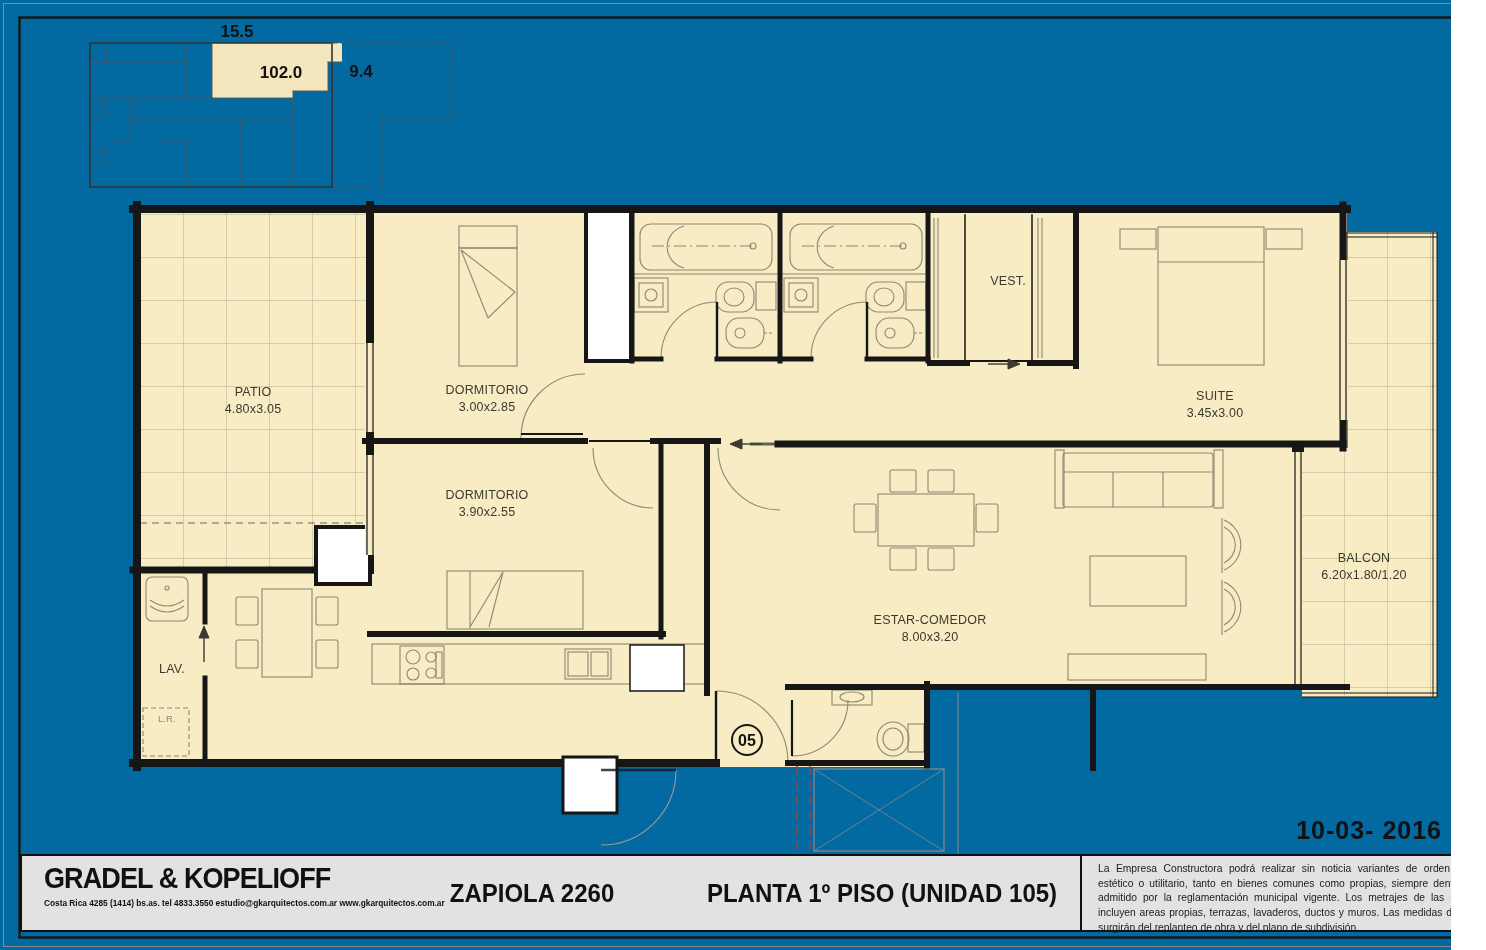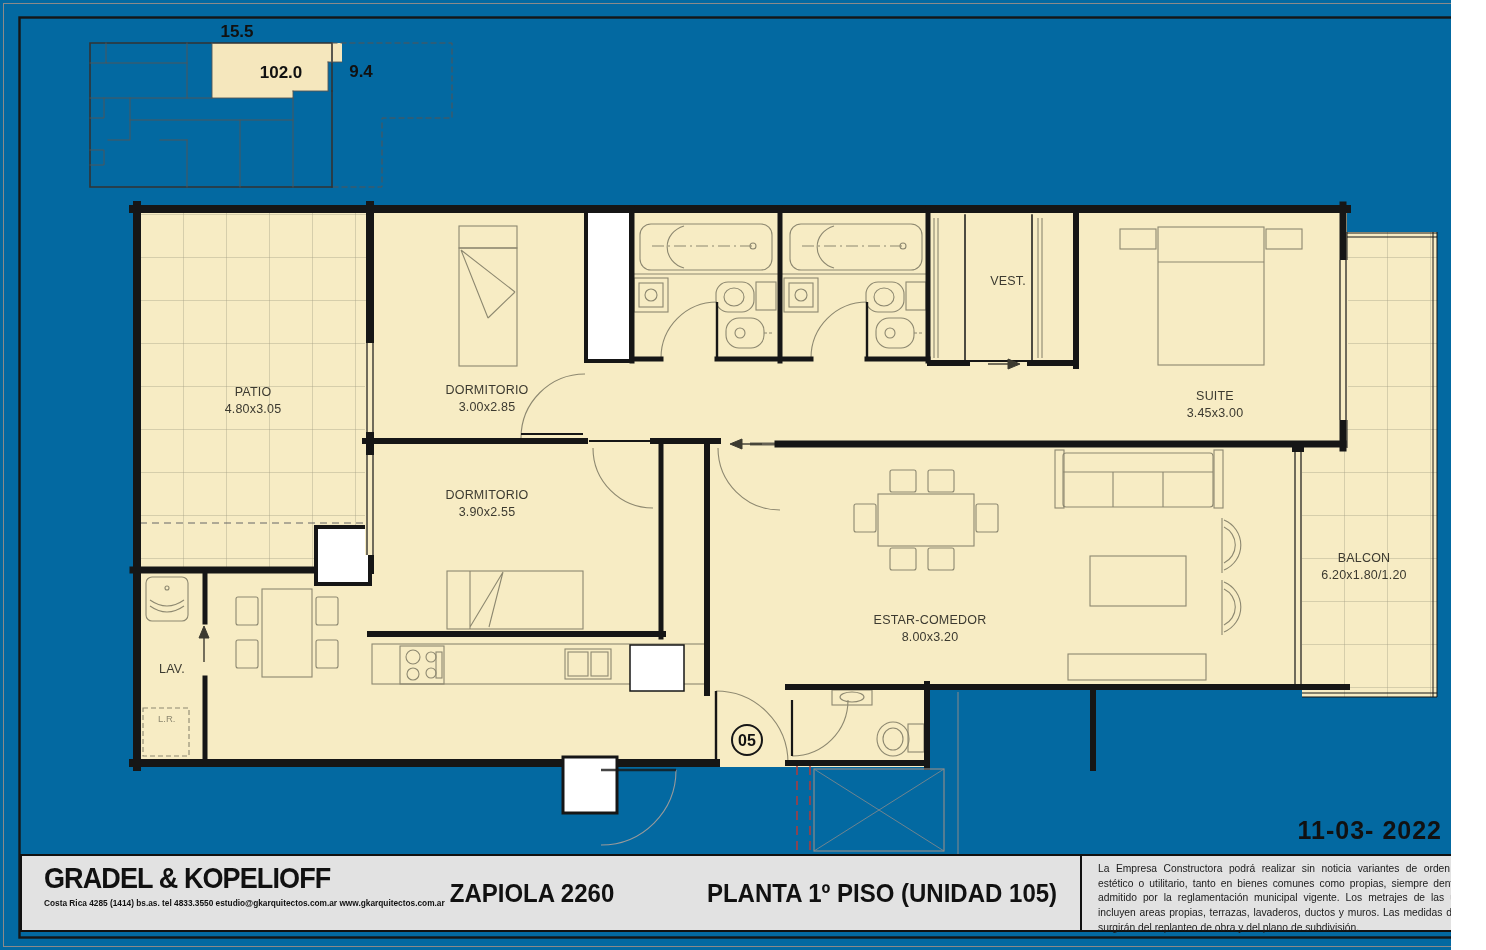--- a/index.html
+++ b/index.html
@@ -278,21 +278,21 @@
       <text class="roomlabel" x="930" y="624">ESTAR-COMEDOR</text>
       <text class="roomlabel" x="930" y="641">8.00x3.20</text>
       <text class="roomlabel" x="1364" y="562">BALCON</text>
       <text class="roomlabel" x="1364" y="579">6.20x1.80/1.20</text>
       <text class="roomlabel" x="172" y="673">LAV.</text>
       <text class="smalllabel" x="158" y="722" text-anchor="start">L.R.</text>
     </g>
   </g>
 </svg>
 
-<div class="date">11-03- 2022</div>
+<div class="date">10-03- 2016</div>
 
 <div class="titlebar">
   <div class="logo">
     <div class="name">GRADEL &amp; KOPELIOFF</div>
     <div class="contact">Costa Rica 4285 (1414) bs.as. tel 4833.3550 estudio@gkarquitectos.com.ar www.gkarquitectos.com.ar</div>
   </div>
   <div class="addr">ZAPIOLA 2260</div>
   <div class="plantitle">PLANTA 1º PISO (UNIDAD 105)</div>
   <div class="disclaimer">La Empresa Constructora podrá realizar sin noticia variantes de orden técnico, estético o utilitario, tanto en bienes comunes como propias, siempre dentro de lo admitido por la reglamentación municipal vigente. Los metrajes de las unidades incluyen areas propias, terrazas, lavaderos, ductos y muros. Las medidas definitivas surgirán del replanteo de obra y del plano de subdivisión.</div>
 </div>

